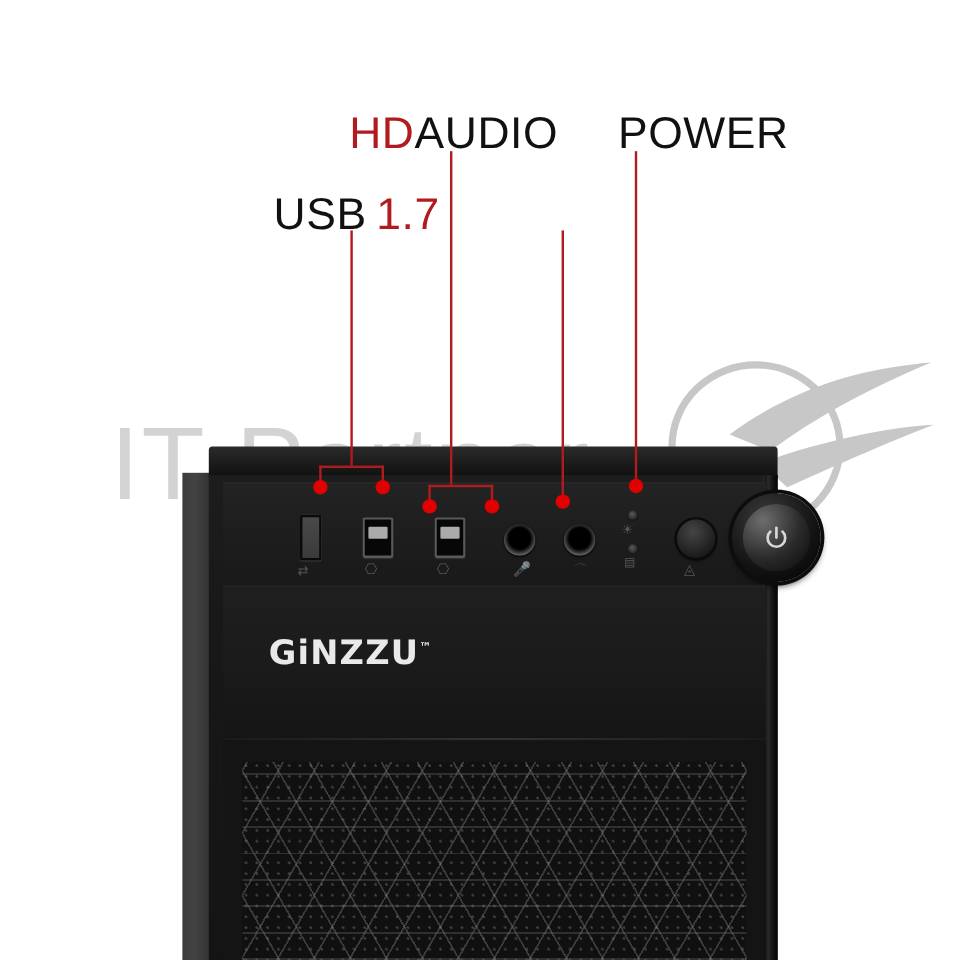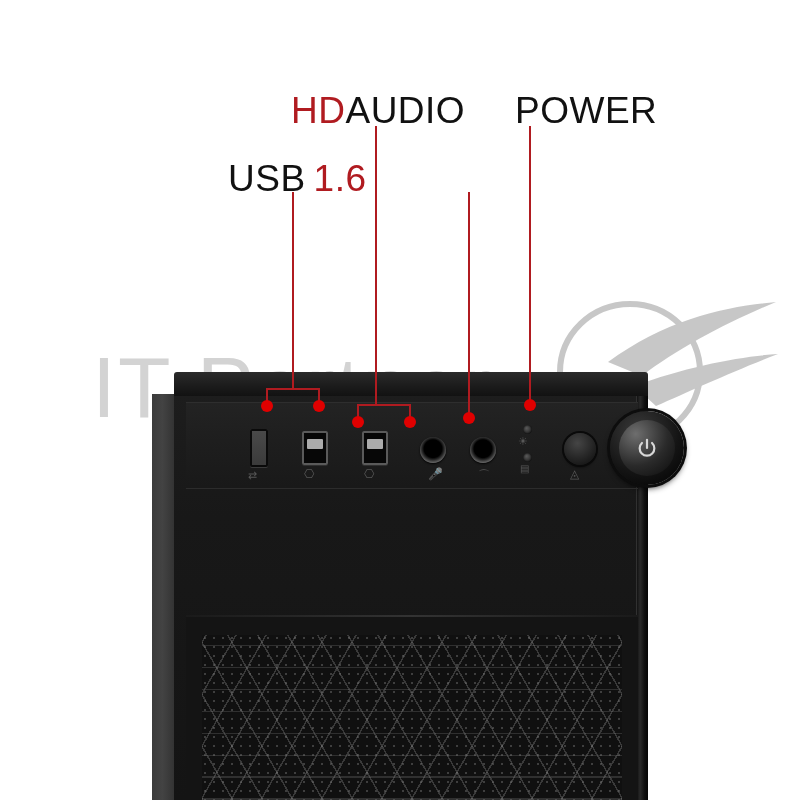--- a/index.html
+++ b/index.html
@@ -173,30 +173,35 @@
               <path d="M12 3 L12 12" stroke="#d8d8d8" stroke-width="2.4" stroke-linecap="round" fill="none"></path>
               <path d="M6.5 6.5 A8 8 0 1 0 17.5 6.5" stroke="#d8d8d8" stroke-width="2.4" stroke-linecap="round" fill="none"></path>
             </svg>
           </div>
         </div>
 
       </div>
     </div>
 
     <div class="divider"></div>
+    <div class="logo-panel">
+      <div class="logo">
+        <span>GiNZZU</span><span class="tm">™</span>
+      </div>
+    </div>
     <div class="divider2"></div>
 
     <div class="mesh-panel">
       <div class="mesh"></div>
       <div class="mesh-top-fade"></div>
     </div>
   </div>
 
   <div class="label" id="lbl-usb">
-    <span>USB</span><span class="accent" style="padding-left:8px;">1.6</span>
+    <span>USB</span><span class="accent" style="padding-left:8px;">1.7</span>
   </div>
 
   <div class="label" id="lbl-audio">
     <span class="accent">HD</span><span>AUDIO</span>
   </div>
 
   <div class="label" id="lbl-power">POWER</div>
 
   <div class="ld v" style="left:292px;top:192px;height:196px;"></div>
   <div class="ld h" style="left:266px;top:388px;width:54px;"></div>

